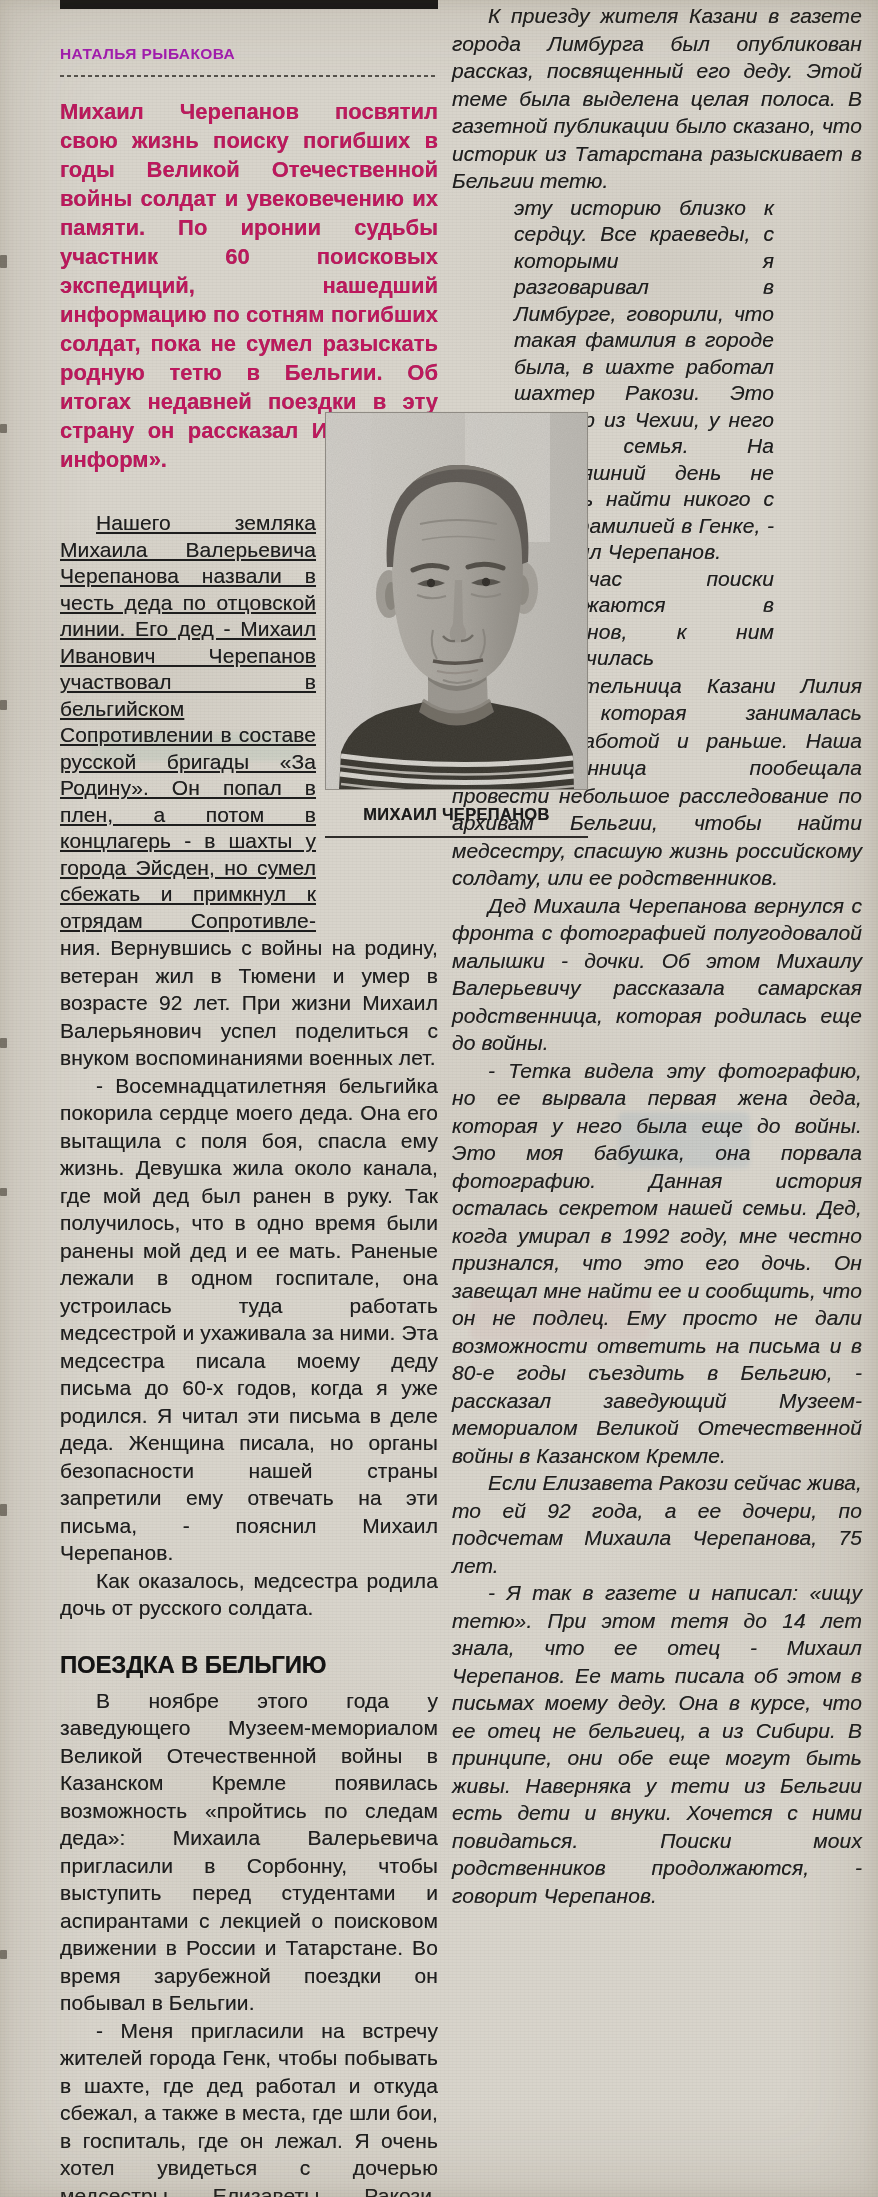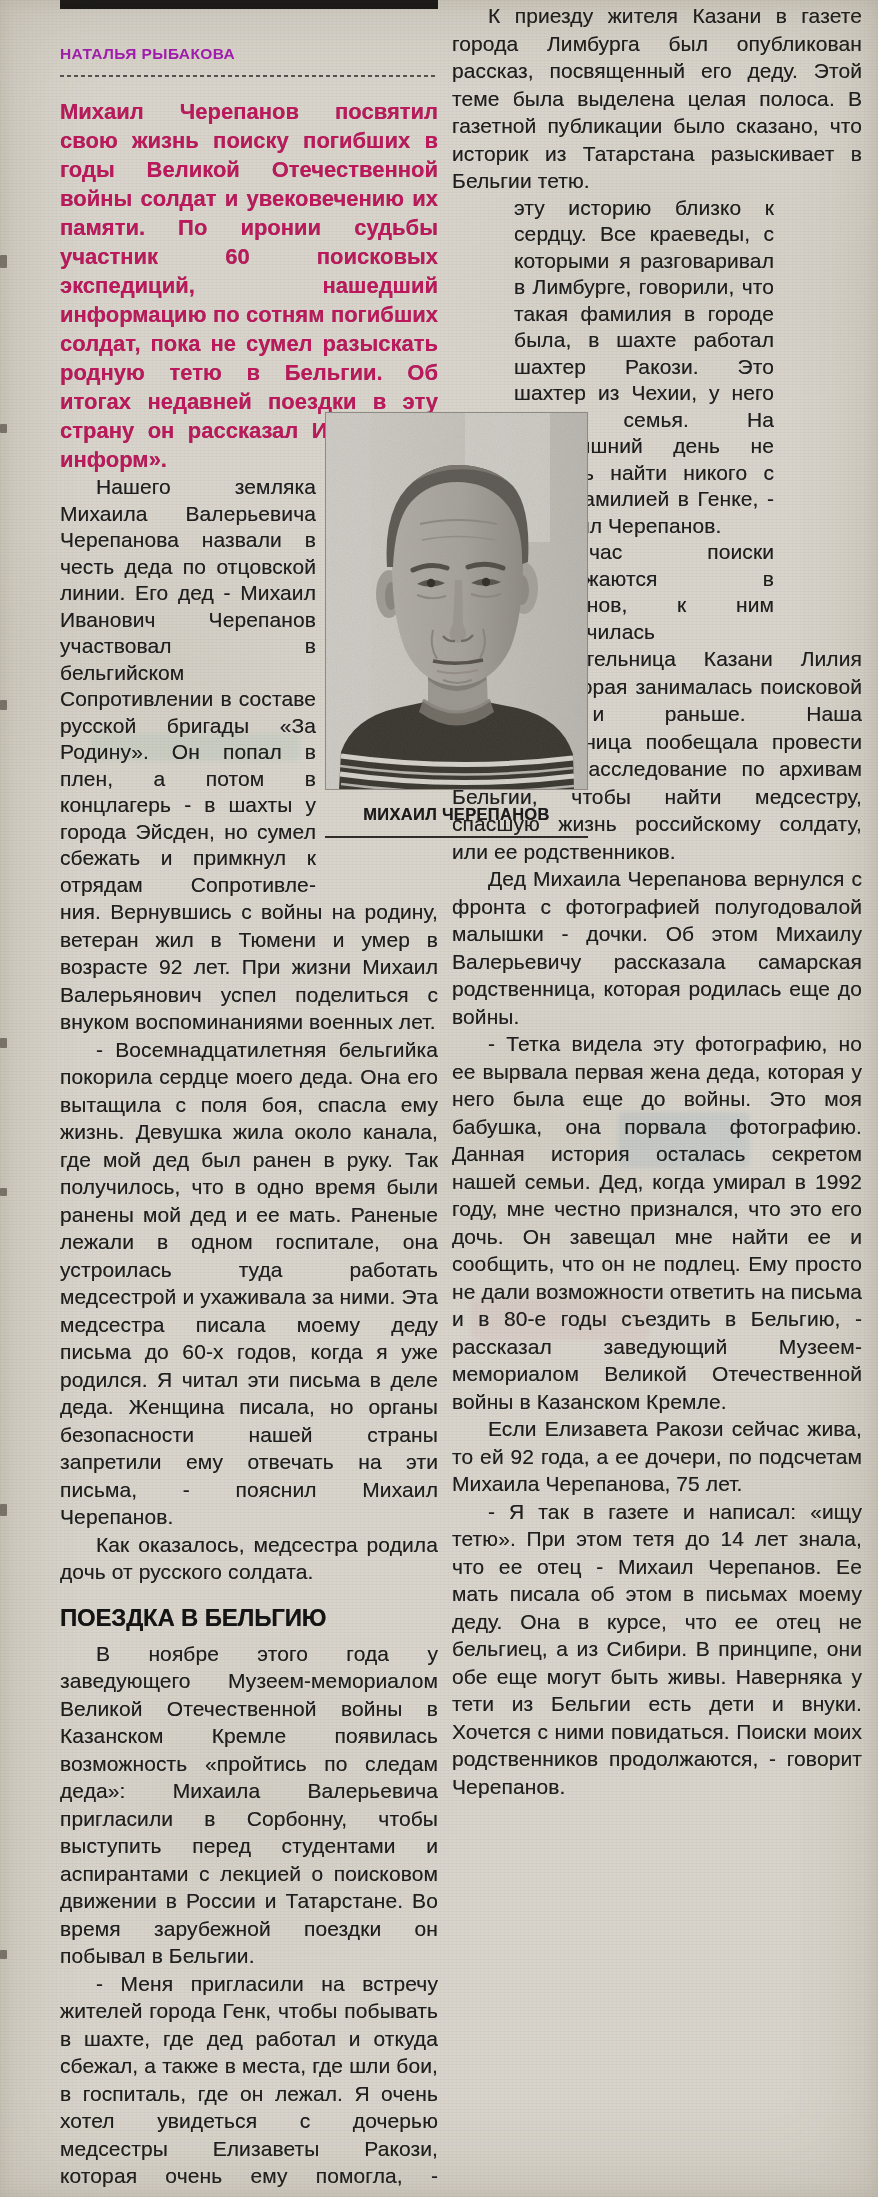--- a/index.html
+++ b/index.html
@@ -21,46 +21,46 @@
       radial-gradient(ellipse 260px 200px at 88% 70%, rgba(118,104,84,.05), transparent 70%),
       repeating-linear-gradient(0deg, rgba(0,0,0,.022) 0 1px, transparent 1px 3px),
       repeating-linear-gradient(90deg, rgba(0,0,0,.015) 0 1px, transparent 1px 4px);
   }
   .vignette{
     position:absolute;inset:0;z-index:6;pointer-events:none;
     box-shadow:inset 0 0 90px rgba(88,74,52,.20), inset 0 0 16px rgba(88,74,52,.10);
   }
   .col{position:absolute;top:0;z-index:2;}
   .col-left{left:60px;width:378px;}
-  .col-right{left:452px;width:410px;}
+  .col-right{left:452px;width:410px;font-style:italic;}
   .top-bar{height:9px;background:#161616;margin-bottom:36px;}
   .byline{
     font-size:15.5px;font-weight:bold;letter-spacing:.4px;color:#a21caf;
   }
   .byline-rule{
     height:2px;margin:12px 0 20px;
     background:repeating-linear-gradient(90deg,#55524c 0 4px,transparent 4px 7px);
   }
   p{margin:0;text-align:justify;hyphens:auto;-webkit-hyphens:auto;
     text-shadow:0 0 .5px rgba(40,40,40,.55);}
   .lede{
     font-weight:bold;font-size:22px;line-height:29px;color:#be185d;
   }
   .body-text{font-size:21px;line-height:27.5px;letter-spacing:.1px;}
   .body-text .ind{text-indent:36px;}
   .narrow{line-height:26.5px;}
-  .narrow-left{width:256px;}
+  .narrow-left{width:256px;margin-top:36px;text-decoration:underline;}
   .narrow-right{margin-left:62px;width:260px;}
   .jlast{text-align-last:justify;}
   h2{
     font-size:24px;line-height:29px;font-weight:bold;color:#141414;
     margin:26px 0 8px;letter-spacing:-.2px;
     text-shadow:0 0 .5px rgba(20,20,20,.6);
   }
-  .heading-trip{margin-top:17px;}
+  .heading-trip{margin-top:28px;}
   .first-right{margin-top:2px;}
   .photo-block{position:absolute;left:325px;top:412px;width:263px;z-index:2;}
   .photo-frame{width:263px;height:378px;display:block;}
   .photo-caption{
     margin-top:15px;text-align:center;font-size:16.5px;font-weight:bold;
     letter-spacing:.3px;color:#1b1b1b;text-shadow:0 0 .5px rgba(27,27,27,.6);
   }
   .caption-rule{height:2px;background:#2e2c29;margin-top:12px;}
   .bleed{position:absolute;z-index:1;pointer-events:none;filter:blur(2px);border-radius:6px;}
   .bleed-1{left:430px;top:693px;width:150px;height:46px;background:#3aa08a;opacity:.09;}

